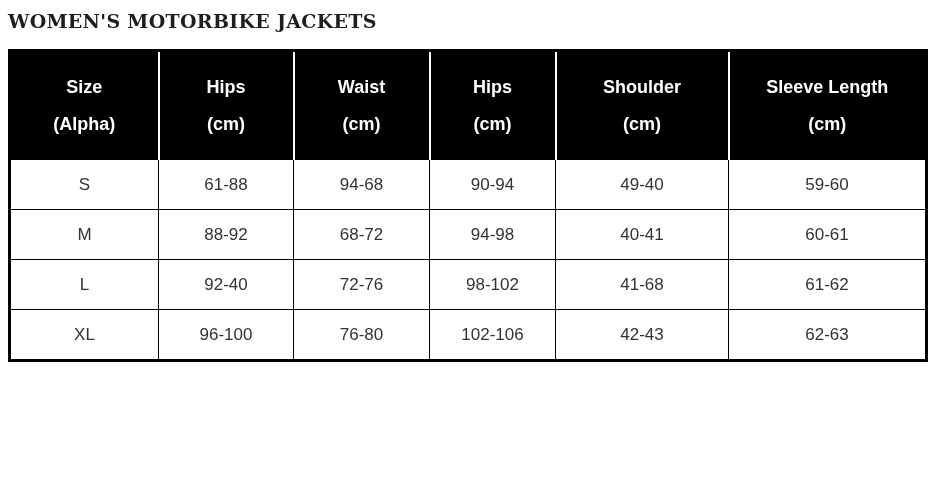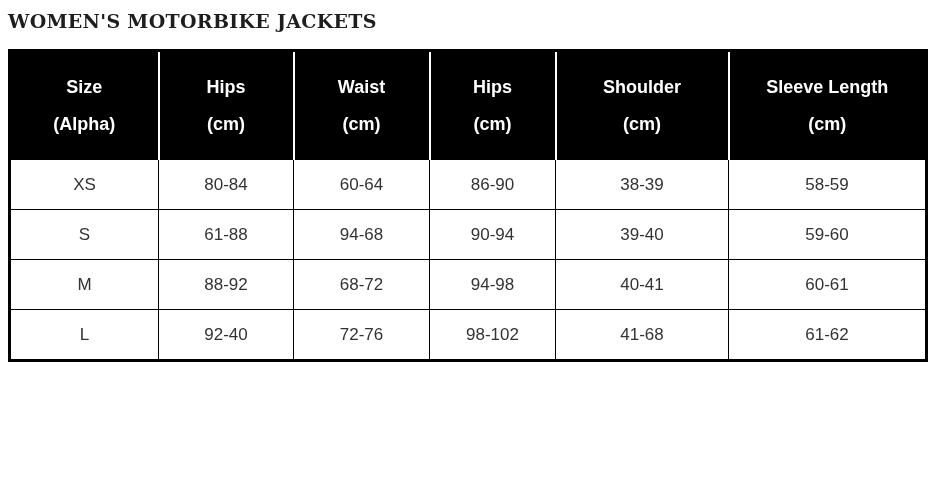--- a/index.html
+++ b/index.html
@@ -94,45 +94,45 @@
         <span class="th-unit">(cm)</span>
       </th>
       <th>
         <span class="th-label">Sleeve Length</span>
         <span class="th-unit">(cm)</span>
       </th>
     </tr>
   </thead>
   <tbody>
       <tr>
-        <td>XS</td>
-        <td>80-84</td>
-        <td>60-64</td>
-        <td>86-90</td>
-        <td>38-39</td>
-        <td>58-59</td>
-      </tr>
-      <tr>
         <td>S</td>
         <td>61-88</td>
         <td>94-68</td>
         <td>90-94</td>
-        <td>39-40</td>
+        <td>49-40</td>
         <td>59-60</td>
       </tr>
       <tr>
         <td>M</td>
         <td>88-92</td>
         <td>68-72</td>
         <td>94-98</td>
         <td>40-41</td>
         <td>60-61</td>
       </tr>
       <tr>
         <td>L</td>
         <td>92-40</td>
         <td>72-76</td>
         <td>98-102</td>
         <td>41-68</td>
         <td>61-62</td>
       </tr>
+      <tr>
+        <td>XL</td>
+        <td>96-100</td>
+        <td>76-80</td>
+        <td>102-106</td>
+        <td>42-43</td>
+        <td>62-63</td>
+      </tr>
     </tbody>
 </table>
 
 </body></html>

